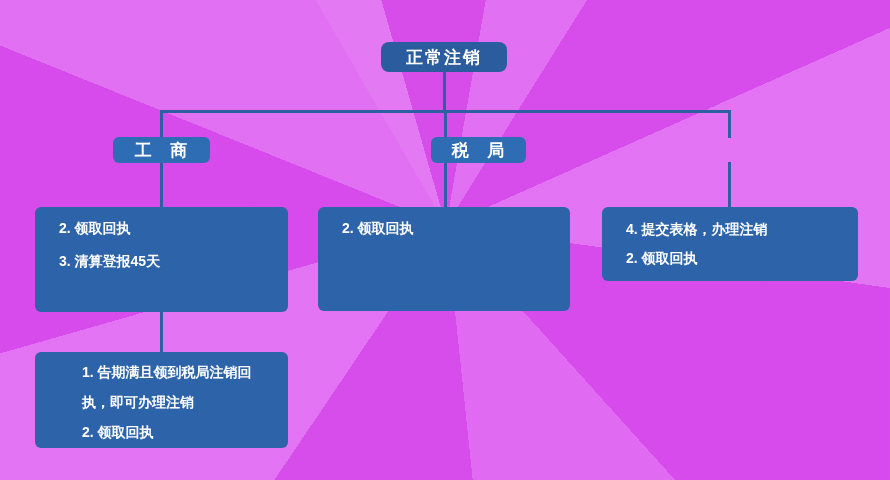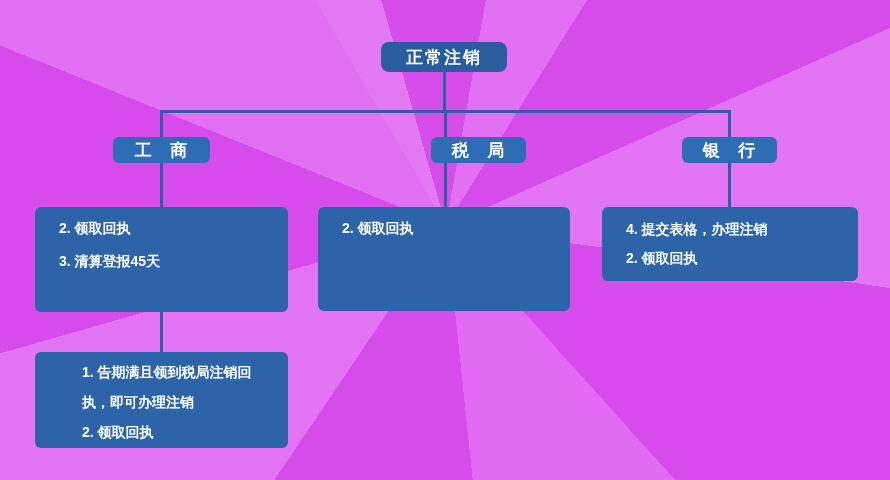--- a/index.html
+++ b/index.html
@@ -115,23 +115,20 @@
   <div class="connector c-vert c-sj-to-box"></div>
   <div class="connector c-vert c-yh-to-box"></div>
   <div class="connector c-vert c-gs-box-link"></div>
 
   <div class="node branch-label label-gongshang">
     <span>工 商</span>
   </div>
   <div class="node branch-label label-shuiju">
     <span>税 局</span>
   </div>
-  <div class="node branch-label label-yinhang">
-    <span>银 行</span>
-  </div>
 
   <div class="node content-box box-gs1">
     <ul>
       <li>2. 领取回执</li>
       <li>3. 清算登报45天</li>
     </ul>
   </div>
 
   <div class="node content-box box-sj1">
     <ul>

